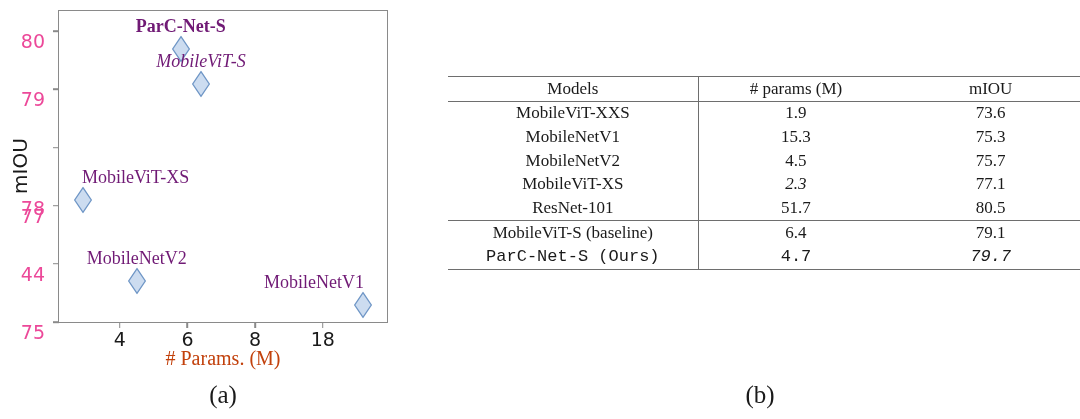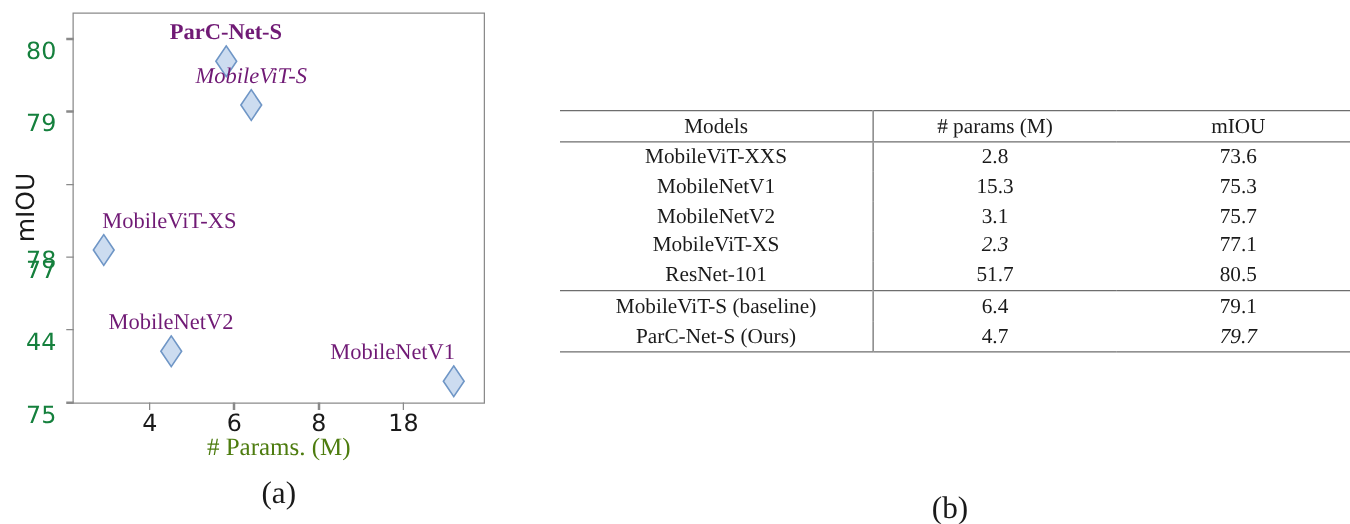--- a/index.html
+++ b/index.html
@@ -35,21 +35,21 @@
     box-sizing: border-box;
     background: #ffffff;
   }
 
   .y-tick-label {
     position: absolute;
     right: 0;
     transform: translateY(-50%);
     font-size: 19px;
     font-family: "DejaVu Sans", sans-serif;
-    color: #15803d;
+    color: #ec4899;
     text-align: right;
     white-space: nowrap;
   }
   .y-tick-mark {
     position: absolute;
     left: -6px;
     width: 6px;
     height: 1.6px;
     background: #8a8a8a;
     transform: translateY(-50%);
@@ -92,21 +92,21 @@
     height: 333px;
   }
 
   #x-axis-title {
     position: absolute;
     left: 58px;
     width: 330px;
     top: 347px;
     text-align: center;
     font-size: 20px;
-    color: #4d7c0f;
+    color: #c2410c;
   }
 
   #caption-a {
     position: absolute;
     left: 58px;
     width: 330px;
     top: 381px;
     text-align: center;
     font-size: 25px;
     color: #1a1a1a;
@@ -130,21 +130,21 @@
   }
   .point-label.lbl-bold   { font-weight: bold; }
   .point-label.lbl-italic { font-style: italic; }
   .point-label.lbl-left   { left: auto; right: 46%; transform: none; }
   .point-label.lbl-right  { left: 46%; right: auto; transform: none; }
 
   
   #figure-b {
     position: absolute;
     left: 440px;
-    top: 12px;
+    top: 0;
     width: 640px;
     height: 337px;
   }
 
   #data-table {
     position: absolute;
     left: 8px;
     top: 76px;
     width: 640px;
     border-collapse: collapse;
@@ -158,21 +158,21 @@
     text-align: center;
     line-height: 1.22;
   }
   #data-table .col-model  { width: 250px; text-align: center; }
   #data-table .col-params { width: 195px; border-left: 1.4px solid #6e6e6e; }
   #data-table .col-miou   { width: 195px; }
 
   #data-table thead tr { border-top: 1.4px solid #6e6e6e; }
   #data-table thead th { border-bottom: 1.4px solid #6e6e6e; }
   tr.rule-above td { border-top: 1.4px solid #6e6e6e; }
-  tr.rule-below td { border-bottom: 1.4px solid #6e6e6e; }
+  tr.rule-below td { border-bottom: 1.4px solid #6e6e6e; font-family: Liberation Mono, monospace; }
 
   td.cell-bold   { font-weight: bold; }
   td.cell-italic { font-style: italic; }
   td.model-name  { text-align: center; }
 
   #caption-b {
     position: absolute;
     left: 0;
     width: 640px;
     top: 381px;
@@ -256,31 +256,31 @@
       <tr>
         <th class="col-model">Models</th>
         <th class="col-params"># params (M)</th>
         <th class="col-miou">mIOU</th>
       </tr>
     </thead>
     <tbody id="table-body">
 
     <tr>
           <td class="col-model model-name">MobileViT-XXS</td>
-          <td class="col-params cell-bold">2.8</td>
+          <td class="col-params cell-bold">1.9</td>
           <td class="col-miou">73.6</td>
         </tr>
         <tr>
           <td class="col-model model-name">MobileNetV1</td>
           <td class="col-params">15.3</td>
           <td class="col-miou">75.3</td>
         </tr>
         <tr>
           <td class="col-model model-name">MobileNetV2</td>
-          <td class="col-params">3.1</td>
+          <td class="col-params">4.5</td>
           <td class="col-miou">75.7</td>
         </tr>
         <tr>
           <td class="col-model model-name">MobileViT-XS</td>
           <td class="col-params cell-italic">2.3</td>
           <td class="col-miou">77.1</td>
         </tr>
         <tr>
           <td class="col-model model-name">ResNet-101</td>
           <td class="col-params">51.7</td>

